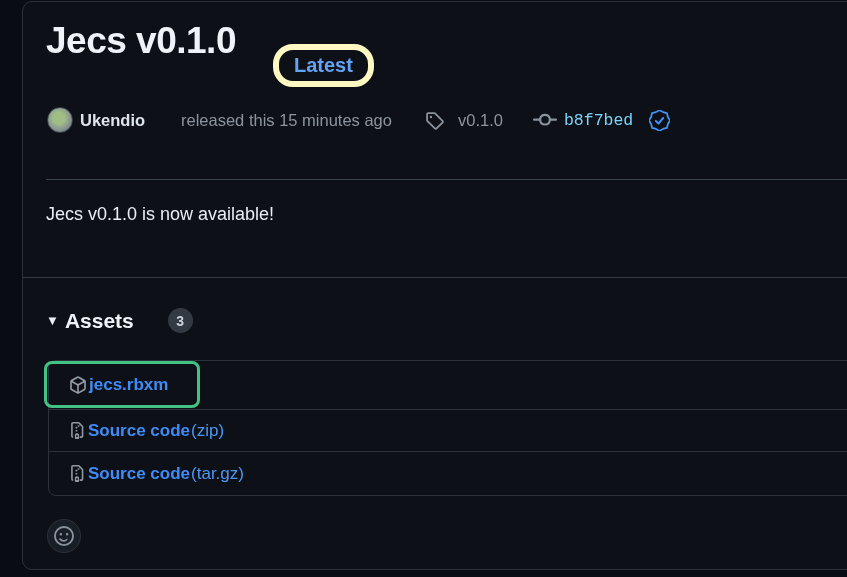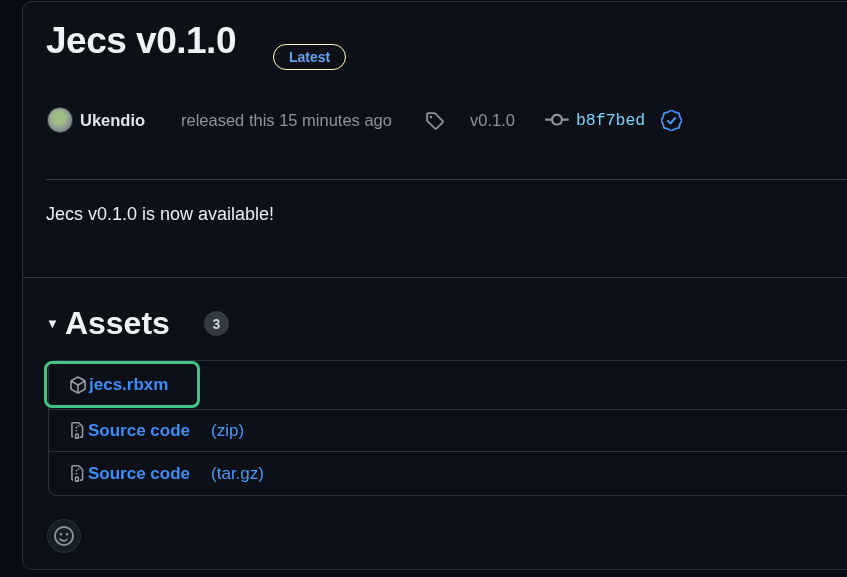--- a/index.html
+++ b/index.html
@@ -16,22 +16,22 @@
     border:1px solid #2a313a;
     border-radius:10px;
   }
   .release-title {
     position:absolute; left:23px; top:18px;
     font-size:37px; font-weight:700; color:#eef3f8; letter-spacing:-0.5px;
   }
   .latest-badge {
     position:absolute; left:250px; top:42px;
     display:inline-block; padding:4px 15px;
-    border:1px solid #fef9c3; border-radius:20px;
-    color:#64a2f5; font-size:14px; font-weight:700;
+    border:6px solid #fef9c3; border-radius:20px;
+    color:#64a2f5; font-size:20px; font-weight:700;
     background:transparent; cursor:pointer;
   }
   .avatar {
     position:absolute; left:24px; top:105px; width:26px; height:26px;
     border-radius:50%;
     background:radial-gradient(circle at 45% 42%, #9fbd84 0 32%, #8d9b92 55%, #5d6871 100%);
     border:1px solid #3a424c;
   }
   .author {
     position:absolute; left:57px; top:109px;
@@ -39,52 +39,52 @@
   }
   .released-text {
     position:absolute; left:158px; top:109px;
     font-size:16.5px; color:#8b949e;
   }
   .tag-group {
     position:absolute; left:402px; top:104px; height:28px;
     display:flex; align-items:center;
   }
   .tag-group .oct { flex:none; }
-  .tag-label { font-size:16.5px; color:#8b949e; margin:0 30px 0 26px; }
+  .tag-label { font-size:16.5px; color:#8b949e; margin:0 30px 0 14px; }
   .commit-sha {
     font-family:"Liberation Mono","DejaVu Sans Mono",monospace;
     font-size:16.5px; color:#7dd3fc; margin:0 16px 0 7px;
   }
   .divider-1 { position:absolute; left:23px; right:0; top:177px; height:1px; background:#3a424c; }
   .divider-2 { position:absolute; left:0; right:0; top:275px; height:1px; background:#343b45; }
   .release-body { position:absolute; left:23px; top:202px; font-size:18px; color:#e9eef4; }
   .assets-summary {
     position:absolute; left:23px; top:303px;
     display:flex; align-items:center; cursor:pointer;
   }
   .triangle { font-size:13px; color:#e9eef4; margin-right:6px; line-height:31px; }
-  .assets-heading { font-size:32px; font-weight:700; color:#eef3f8; }
+  .assets-heading { font-size:21px; font-weight:700; color:#eef3f8; }
   .assets-count {
     margin-left:34px; width:25px; height:25px; border-radius:50%;
     background:#333a43; color:#ccd4dc; font-size:14px; font-weight:700;
     display:flex; align-items:center; justify-content:center;
   }
   .asset-list {
     position:absolute; left:25px; top:358px; width:820px; height:136px;
     border:1px solid #2b323b; border-radius:8px;
     display:flex; flex-direction:column; overflow:hidden;
     background:#0d1117;
   }
   .asset-row { display:flex; align-items:center; padding-left:20px; }
   .asset-row.r1 { height:48px; }
   .asset-row.r2 { height:42px; border-top:1px solid #2b323b; }
   .asset-row.r3 { height:44px; border-top:1px solid #2b323b; }
   .asset-icon { color:#9098a1; flex:none; margin-right:2px; display:flex; }
   .asset-name { font-size:17px; font-weight:700; color:#3f8cf8; cursor:pointer; }
-  .asset-suffix { font-size:17px; font-weight:400; color:#4a97f7; margin-left:21px; cursor:pointer; }
+  .asset-suffix { font-size:17px; font-weight:400; color:#4a97f7; margin-left:1px; cursor:pointer; }
   .highlight-box {
     position:absolute; left:21px; top:359px; width:156px; height:47px;
     border:3px solid #43c383; border-radius:8px;
     pointer-events:none; z-index:5;
   }
   .reaction-button {
     position:absolute; left:24px; top:517px; width:34px; height:34px;
     border-radius:50%; background:#181e26; border:1px solid #2b323b;
     display:flex; align-items:center; justify-content:center;
     color:#8b949e; cursor:pointer;

